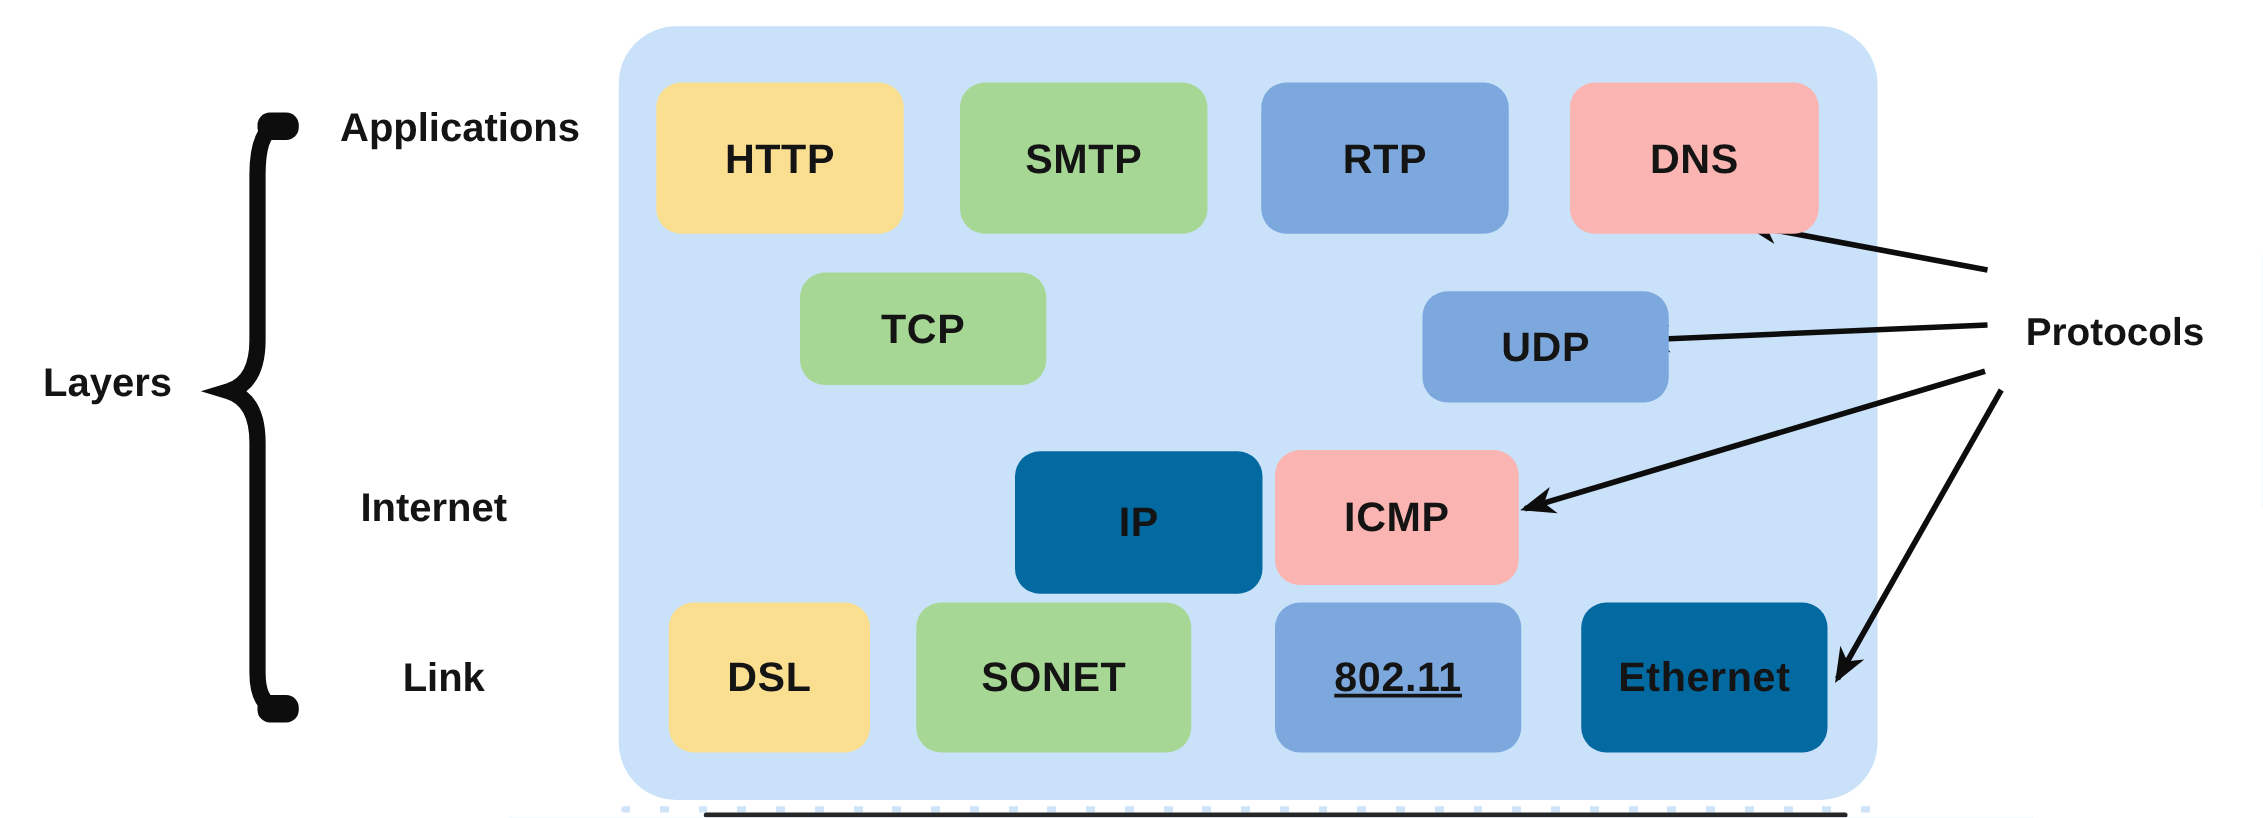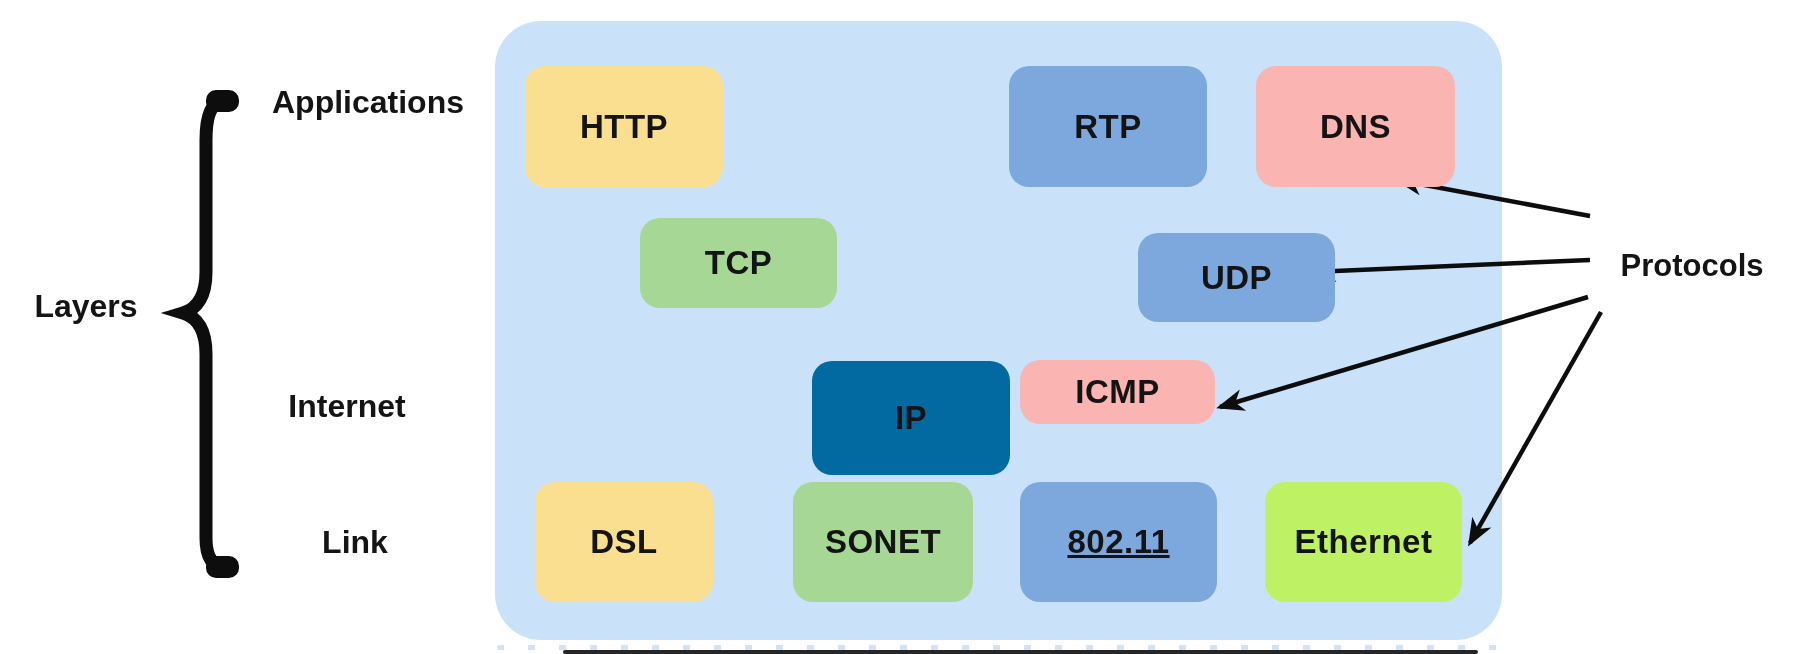--- a/index.html
+++ b/index.html
@@ -89,23 +89,24 @@
   <div id="label-applications" class="layer-label" style="color: rgb(20, 20, 20);">Applications</div>
   <div id="label-internet" class="layer-label" style="color: rgb(20, 20, 20);">Internet</div>
   <div id="label-link" class="layer-label" style="color: rgb(20, 20, 20);">Link</div>
 
   <div id="label-protocols" style="color: rgb(20, 20, 20);">Protocols</div>
 
   <div id="dotted-line"></div>
   <div id="bottom-bar"></div>
 
 <div class="proto-box" style="left: 525px; top: 66px; width: 198px; height: 121px; background: rgb(251, 223, 145); color: rgb(20, 20, 20);">HTTP</div>
+    <div class="proto-box" style="left: 768px; top: 66px; width: 198px; height: 121px; background: rgb(167, 215, 149); color: rgb(20, 20, 20);">SMTP</div>
     <div class="proto-box" style="left: 1009px; top: 66px; width: 198px; height: 121px; background: rgb(125, 168, 221); color: rgb(20, 20, 20);">RTP</div>
     <div class="proto-box" style="left: 1256px; top: 66px; width: 199px; height: 121px; background: rgb(250, 180, 177); color: rgb(20, 20, 20);">DNS</div>
     <div class="proto-box" style="left: 640px; top: 218px; width: 197px; height: 90px; background: rgb(167, 215, 149); color: rgb(20, 20, 20);">TCP</div>
     <div class="proto-box" style="left: 1138px; top: 215px; width: 197px; height: 89px; background: rgb(125, 168, 221); color: rgb(20, 20, 20); margin-top: 18px;">UDP</div>
     <div class="proto-box" style="left: 812px; top: 361px; width: 198px; height: 114px; background: #0369a1; color: rgb(20, 20, 20);">IP</div>
-    <div class="proto-box" style="left: 1020px; top: 360px; width: 195px; height: 64px; background: rgb(250, 180, 177); color: rgb(20, 20, 20);">ICMP</div>
-    <div class="proto-box" style="left: 535px; top: 482px; width: 178px; height: 120px; background: rgb(251, 223, 145); color: rgb(20, 20, 20);">DSL</div>
-    <div class="proto-box" style="left: 793px; top: 482px; width: 180px; height: 120px; background: rgb(167, 215, 149); color: rgb(20, 20, 20);">SONET</div>
+    <div class="proto-box" style="left: 1020px; top: 360px; width: 195px; height: 108px; background: rgb(250, 180, 177); color: rgb(20, 20, 20);">ICMP</div>
+    <div class="proto-box" style="left: 535px; top: 482px; width: 161px; height: 120px; background: rgb(251, 223, 145); color: rgb(20, 20, 20);">DSL</div>
+    <div class="proto-box" style="left: 733px; top: 482px; width: 220px; height: 120px; background: rgb(167, 215, 149); color: rgb(20, 20, 20);">SONET</div>
     <div class="proto-box" style="left: 1020px; top: 482px; width: 197px; height: 120px; background: rgb(125, 168, 221); color: rgb(20, 20, 20); text-decoration: underline;">802.11</div>
-    <div class="proto-box" style="left: 1265px; top: 482px; width: 197px; height: 120px; background: #bef264; color: rgb(20, 20, 20);">Ethernet</div>
+    <div class="proto-box" style="left: 1265px; top: 482px; width: 197px; height: 120px; background: #0369a1; color: rgb(20, 20, 20);">Ethernet</div>
   </div>
 
 </body></html>

